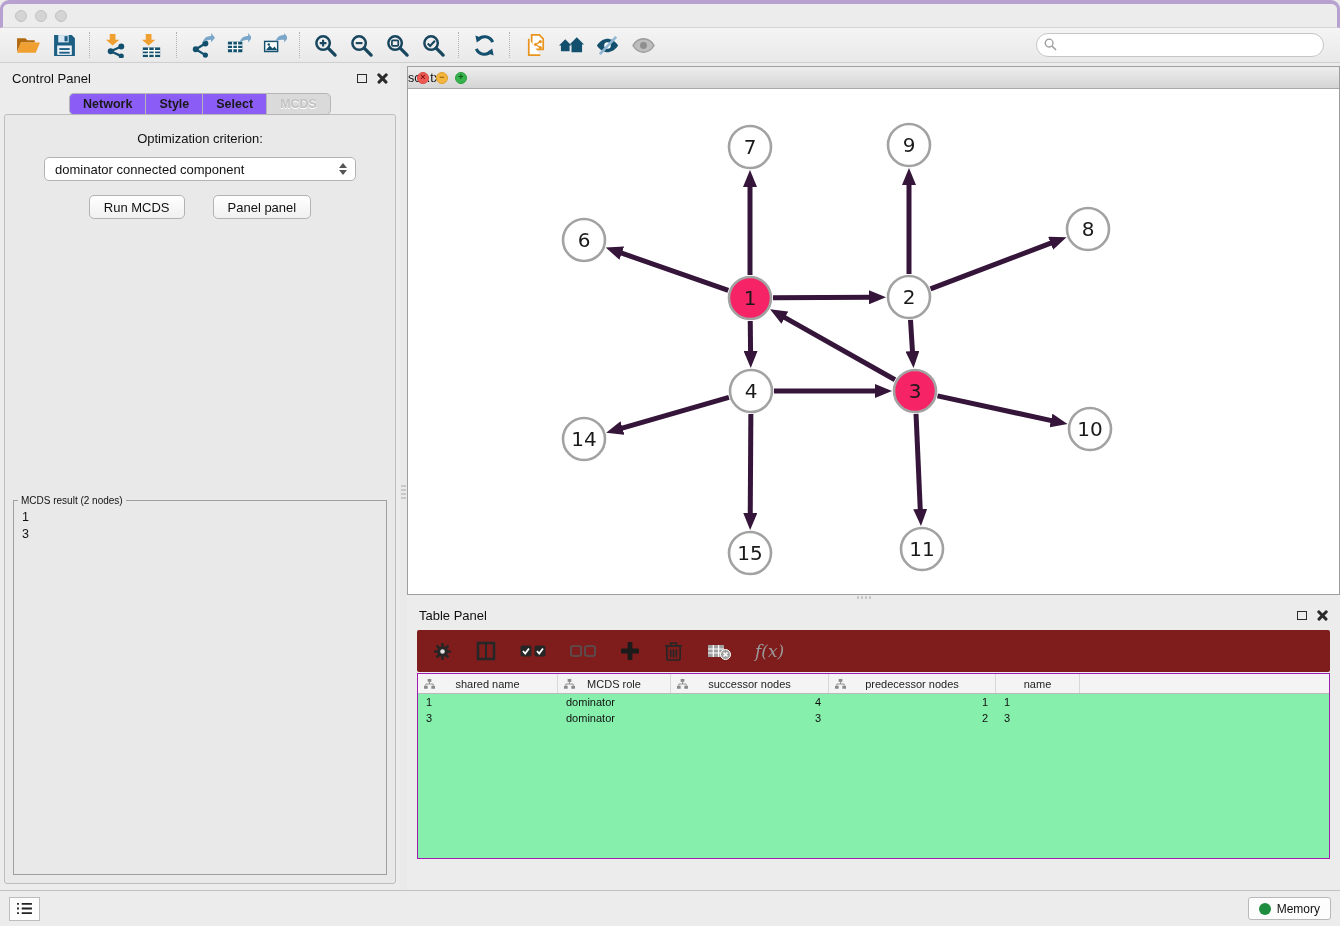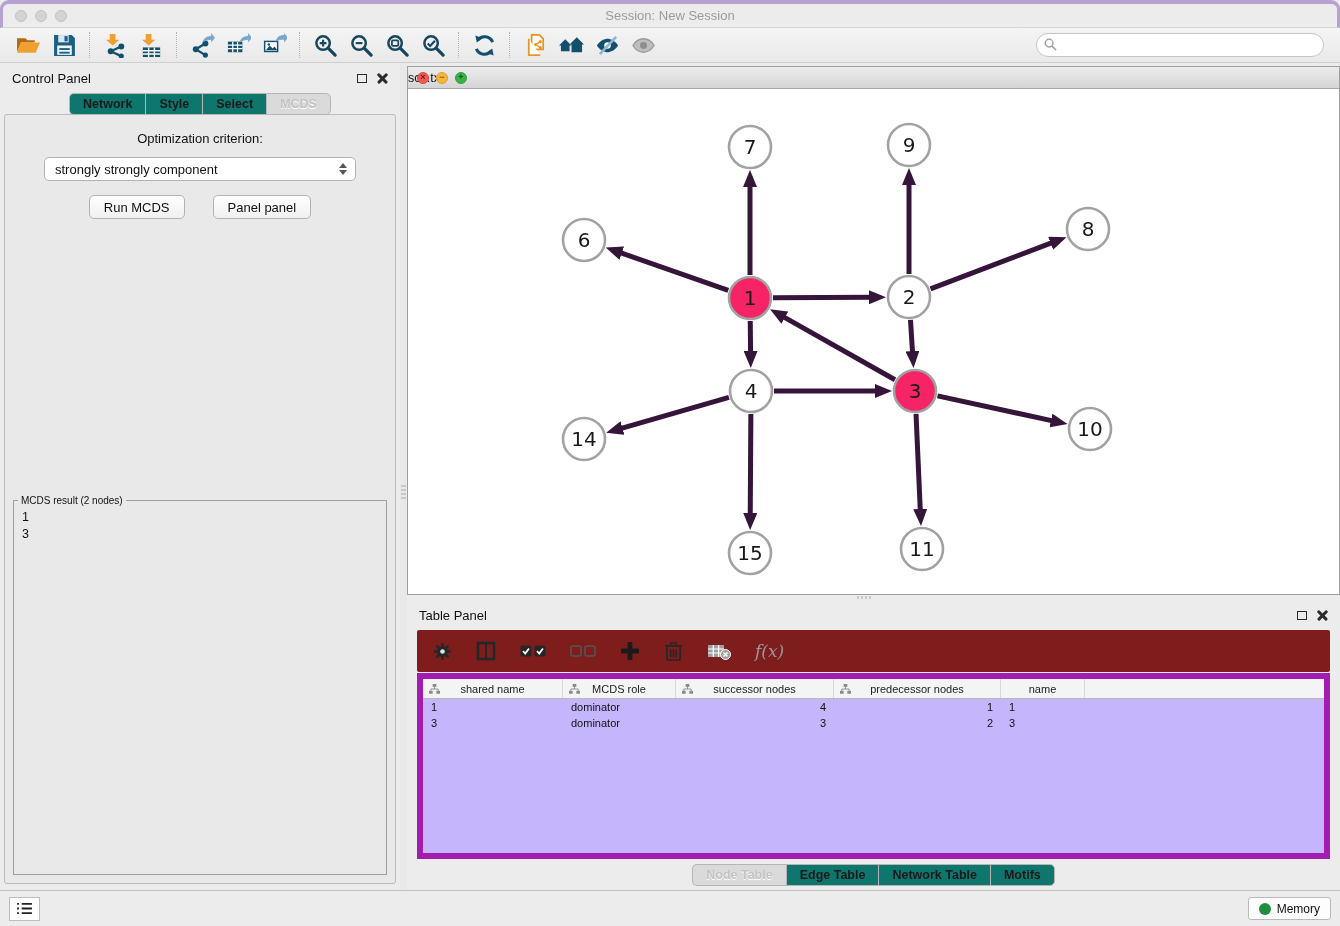--- a/index.html
+++ b/index.html
@@ -32,21 +32,21 @@
   .control-panel { width:400px; display:flex; flex-direction:column; background:#ececec; }
   .panel-header { height:30px; display:flex; align-items:center; padding:0 12px; font-size:13px; color:#111; }
   .panel-header .hdr-icons { margin-left:auto; display:flex; gap:10px; align-items:center; }
   .float-icon { width:10px; height:9px; border:1.6px solid #2b2b2b; display:inline-block; }
   .x-icon { position:relative; width:11px; height:11px; display:inline-block; }
   .x-icon::before,.x-icon::after { content:""; position:absolute; left:-1px; top:4.5px; width:13px; height:2.6px;
       background:#2b2b2b; border-radius:1px; }
   .x-icon::before { transform:rotate(45deg);} .x-icon::after { transform:rotate(-45deg);}
 
   .seg-row { display:flex; justify-content:center; margin-bottom:-1px; position:relative; z-index:2; }
-  .seg { height:22px; padding:0 13px; background:#0f766e; border:1px solid #b5b5b5; border-right:none;
+  .seg { height:22px; padding:0 13px; background:#8b5cf6; border:1px solid #b5b5b5; border-right:none;
          font-size:12.5px; font-weight:700; color:#1a1a1a; display:flex; align-items:center; cursor:default; }
   .seg:first-child { border-radius:5px 0 0 5px; }
   .seg:last-child { border-right:1px solid #b5b5b5; border-radius:0 5px 5px 0; }
   .seg.active { background:#dadada; color:#c3c3c3; text-shadow:0 1px 0 #fff; }
 
   .cp-body { flex:1; margin:0 4px 6px 4px; border:1px solid #bdbdbd; border-radius:3px; background:#e9e9e9;
              display:flex; flex-direction:column; align-items:center; padding-top:16px; }
   .opt-label { font-size:13px; color:#111; margin-bottom:11px; }
   .select-box { width:312px; height:24px; background:#fff; border:1px solid #b3b3b3; border-radius:5px;
                 display:flex; align-items:center; padding:0 6px 0 10px; font-size:13px; color:#111; }
@@ -86,21 +86,21 @@
   .net-title { position:absolute; left:0; right:0; text-align:left; font-size:12.5px; color:#111; }
   .net-canvas { flex:1; position:relative; background:#fff; }
   .net-canvas svg { position:absolute; inset:0; width:100%; height:100%; }
 
   
   .table-panel { flex:1; display:flex; flex-direction:column; background:#ececec; }
   .tp-toolbar { height:42px; margin:0 10px; background:#7f1d1d; border-radius:2px; display:flex; align-items:center;
                 gap:24px; padding:0 16px; }
   .tp-tool { display:flex; align-items:center; justify-content:center; height:26px; }
   .fx-label { font-family:"DejaVu Serif",serif; font-style:italic; font-size:17px; color:#9a9a9a; }
-  .tp-table { margin:1px 10px 0 10px; background:#c4b5fd; border:6px solid #a21caf; height:186px; overflow:hidden; }
+  .tp-table { margin:1px 10px 0 10px; background:#86efac; border:1px solid #a21caf; height:186px; overflow:hidden; }
   .thead { display:flex; height:20px; background:#f4f4f4; border-bottom:1px solid #b9b9b9; }
   .th { position:relative; display:flex; align-items:center; justify-content:center; font-size:11px; color:#222;
         border-right:1px solid #d8d8d8; flex:none; }
   .th .col-icon { position:absolute; left:6px; top:4px; }
   .tr { display:flex; height:16px; align-items:center; }
   .td { font-size:11px; color:#111; flex:none; padding:0 8px; overflow:hidden; white-space:nowrap; }
   .td.right { text-align:right; }
   .tp-footer { flex:1; display:flex; align-items:center; justify-content:center; }
 
   
@@ -113,21 +113,20 @@
 </style>
 </head>
 <body>
 
 <div class="titlebar">
   <div class="traffic">
     <span class="tl"></span>
     <span class="tl"></span>
     <span class="tl"></span>
   </div>
-  <div class="win-title">Session: New Session</div>
 </div>
 
 <div class="toolbar">
   <div class="tb-btn">
     <svg viewBox="0 0 24 24">
         <path fill="#b26a11" d="M1 5h8l2 2h7v2H5L1 18z"></path>
         <path fill="#f0a030" d="M4.5 9h18.5l-4 10H1z"></path>
       </svg>
   </div>
   <div class="tb-btn">
@@ -276,21 +275,21 @@
     </div>
     <div class="seg-row" id="ctrl-tabs">
         <span class="seg">Network</span>
         <span class="seg">Style</span>
         <span class="seg">Select</span>
         <span class="seg active">MCDS</span>
       </div>
     <div class="cp-body">
       <div class="opt-label">Optimization criterion:</div>
       <div class="select-box">
-        <span>strongly strongly component</span>
+        <span>dominator connected component</span>
         <span class="chevrons">
             <span class="chev-up"></span>
             <span class="chev-dn"></span>
           </span>
       </div>
       <div class="btn-row">
         <button class="mac-btn">Run MCDS</button>
         <button class="mac-btn">Panel panel</button>
       </div>
       <div class="cp-spacer"></div>
@@ -511,28 +510,20 @@
             </div>
             <div class="tr">
               <div class="td" style="width: 140px;">3</div>
               <div class="td" style="width: 113px;">dominator</div>
               <div class="td right" style="width: 158px;">3</div>
               <div class="td right" style="width: 167px;">2</div>
               <div class="td" style="width: 84px;">3</div>
             </div>
           </div>
       </div>
-      <div class="tp-footer">
-        <div class="seg-row" id="table-tabs" style="margin-bottom:0">
-            <span class="seg active">Node Table</span>
-            <span class="seg">Edge Table</span>
-            <span class="seg">Network Table</span>
-            <span class="seg">Motifs</span>
-          </div>
-      </div>
     </div>
   </div>
 </div>
 
 <div class="status-bar">
   <div class="status-list-btn">
     <svg width="17" height="13" viewBox="0 0 18 14" stroke="#222">
         <g stroke-width="2">
           <path d="M1 2h2M1 7h2M1 12h2"></path>
           <path d="M6 2h11M6 7h11M6 12h11"></path>

